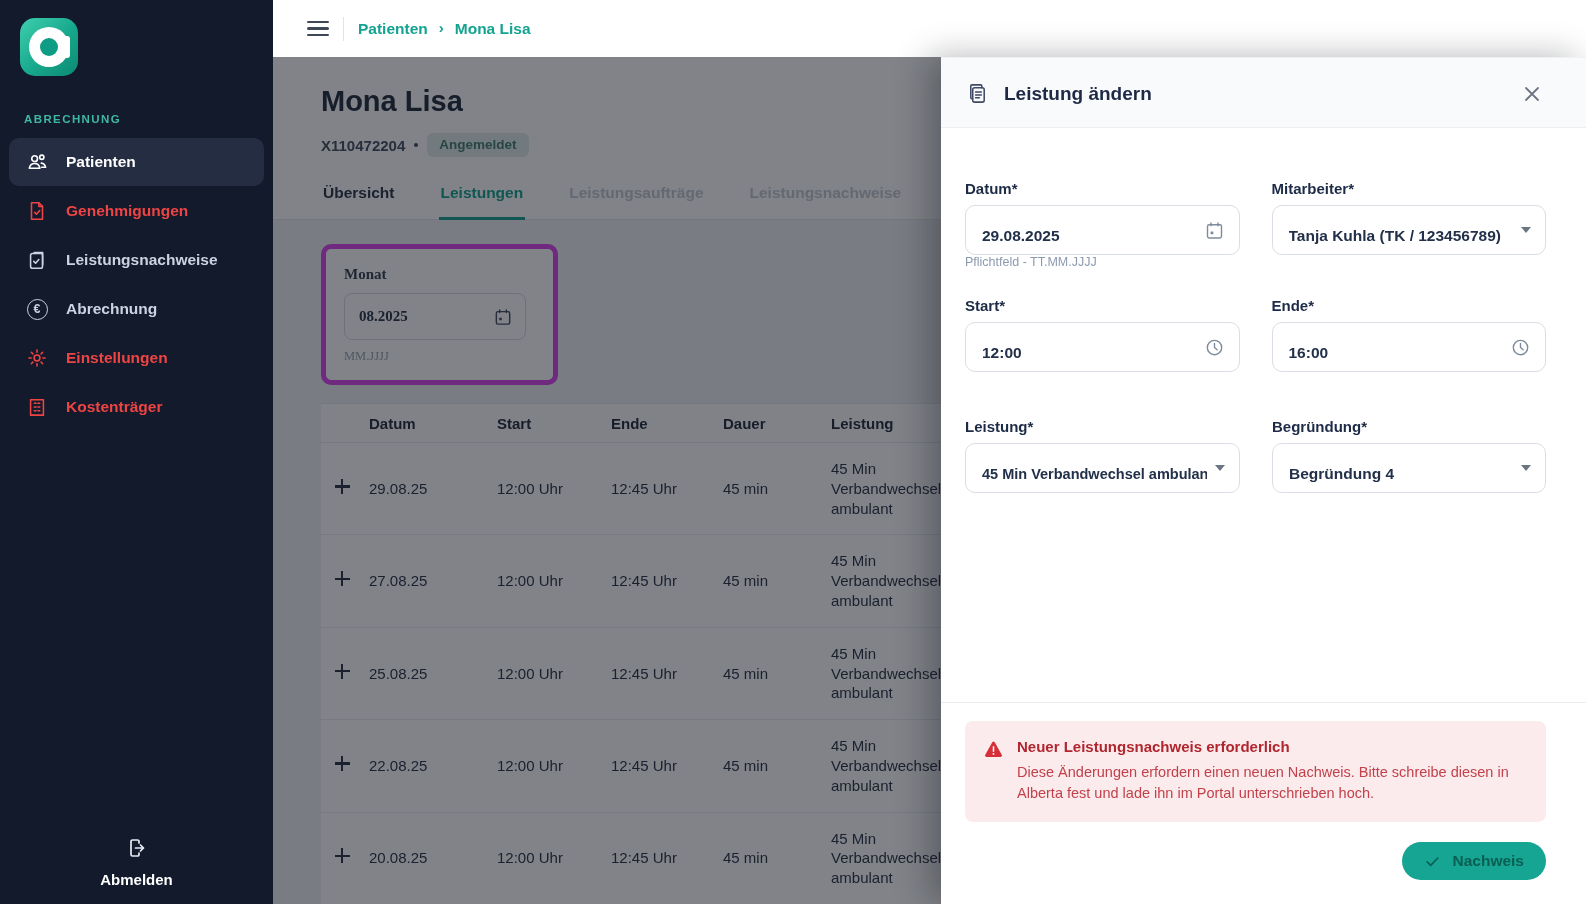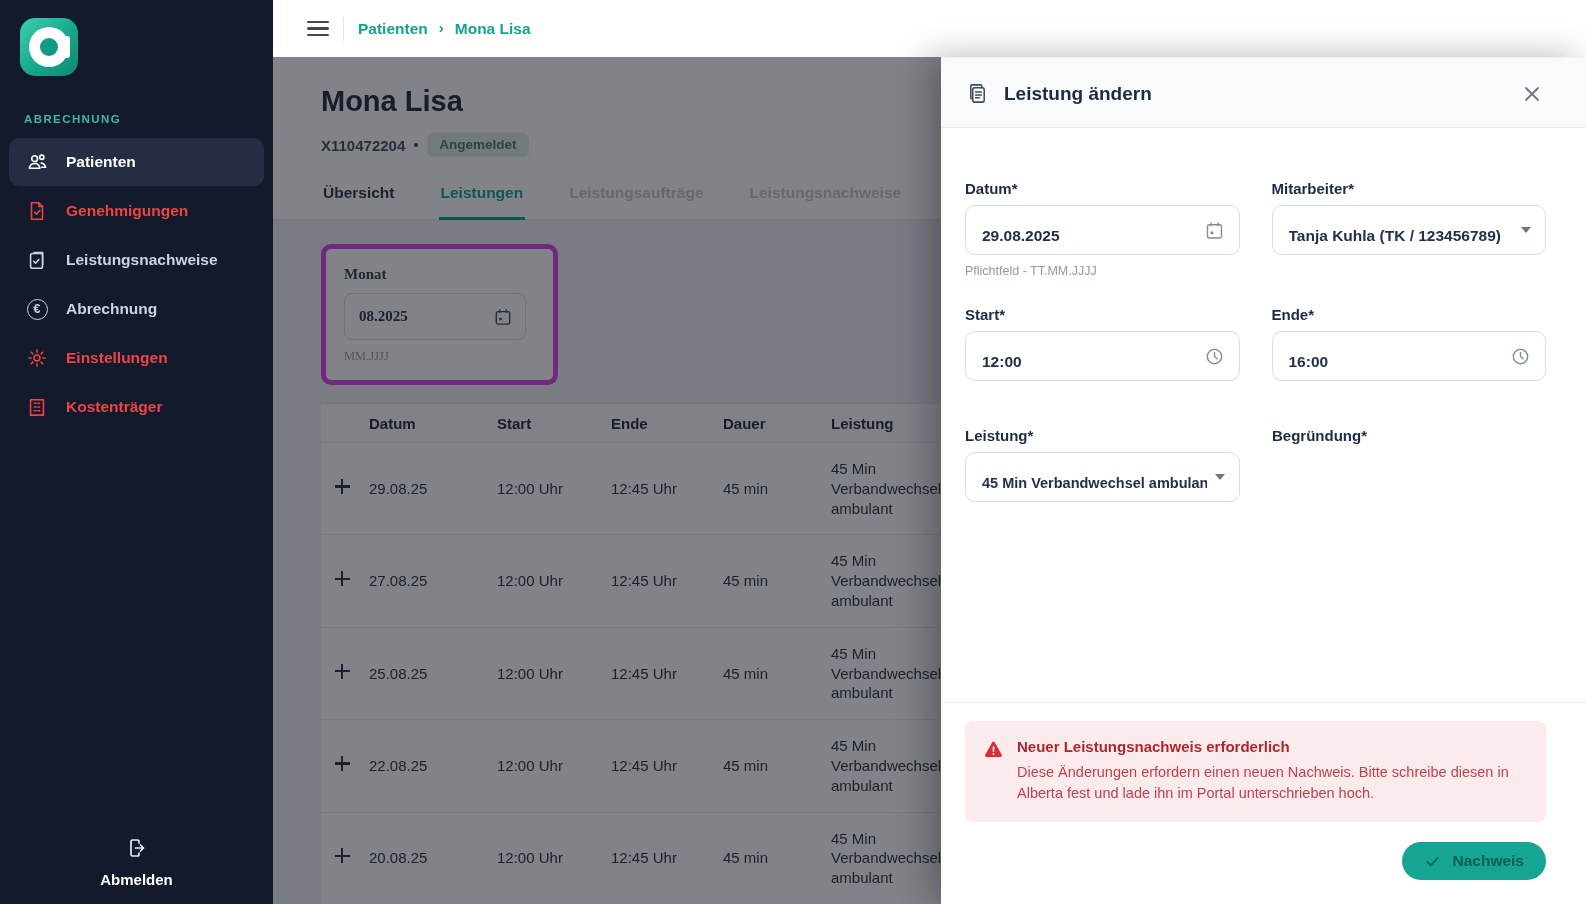--- a/index.html
+++ b/index.html
@@ -87,21 +87,21 @@
   .form-row.gap-lg { margin-top:46px; }
   .form-field { width:275px; }
   .field-label { font-size:15px; font-weight:700; color:#1d2b47; margin-bottom:8px; }
   .field-box { height:50px; border:1.5px solid #d9dee5; border-radius:10px; background:#fff;
                display:flex; align-items:center; justify-content:space-between; padding:0 14px 0 16px;
                font-size:15.5px; color:#223049; font-weight:600; cursor:pointer; }
   .field-box .val { white-space:nowrap; overflow:hidden;margin-top:12px; }
   .field-box svg { stroke:#7e8a9d; fill:none; stroke-width:1.6; stroke-linecap:round; stroke-linejoin:round; flex-shrink:0; }
   .caret { width:0; height:0; border-left:5.5px solid transparent; border-right:5.5px solid transparent;
            border-top:6px solid #6b7584; flex-shrink:0; margin-left:8px; }
-  .field-helper { margin-top:9px; font-size:12.5px; color:#8d9aae; }
+  .field-helper { font-size:12.5px; color:#8d9aae; }
 
   .drawer-footer { flex-shrink:0; border-top:1px solid #ececf0; padding:18px 40px 24px 24px; }
   .warning { background:#fcebec; border-radius:8px; padding:17px 18px 18px; display:flex; gap:13px; }
   .warning svg { flex-shrink:0; margin-top:1px; }
   .warning-title { font-size:15px; font-weight:700; color:#b0262f; margin-bottom:7px; }
   .warning-body { font-size:14.5px; color:#c2414b; line-height:1.45; max-width:505px; }
   .footer-actions { margin-top:20px; display:flex; justify-content:flex-end; }
   .save-btn { background:#15a592; border:none; border-radius:20px; height:38px; padding:0 22px;
               display:flex; align-items:center; gap:11px; font-family:inherit;
               font-size:15.5px; font-weight:700; color:#0a5f53; cursor:pointer; }
@@ -371,20 +371,24 @@
       <div class="form-row gap-lg">
         <div class="form-field">
           <div class="field-label">Leistung*</div>
           <div class="field-box" style="font-size:14.5px;">
             <span class="val">45 Min Verbandwechsel ambulant</span>
             <span class="caret"></span>
           </div>
         </div>
         <div class="form-field">
           <div class="field-label">Begründung*</div>
+          <div class="field-box">
+            <span class="val">Begründung 4</span>
+            <span class="caret"></span>
+          </div>
         </div>
       </div>
     </div>
 
     <div class="drawer-footer">
       <div class="warning">
         <svg width="21" height="21" viewBox="0 0 24 24">
             <path d="M10.6 3.6 2.6 18a1.8 1.8 0 0 0 1.6 2.7h15.6a1.8 1.8 0 0 0 1.6-2.7l-8-14.4a1.8 1.8 0 0 0-2.8 0z" fill="#d62f39"></path>
             <path d="M12 9v5" stroke="#fff" stroke-width="1.8" stroke-linecap="round"></path>
             <circle cx="12" cy="17" r="1.1" fill="#fff"></circle>

